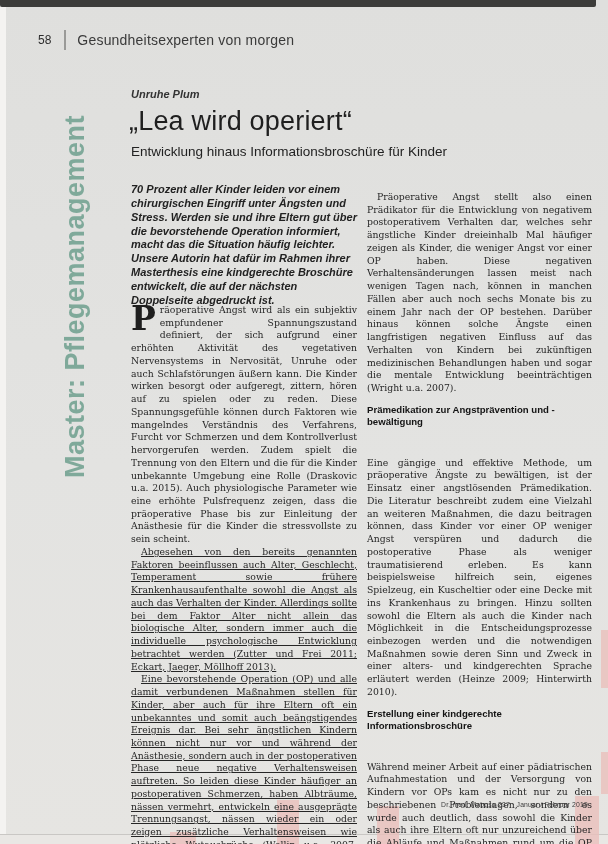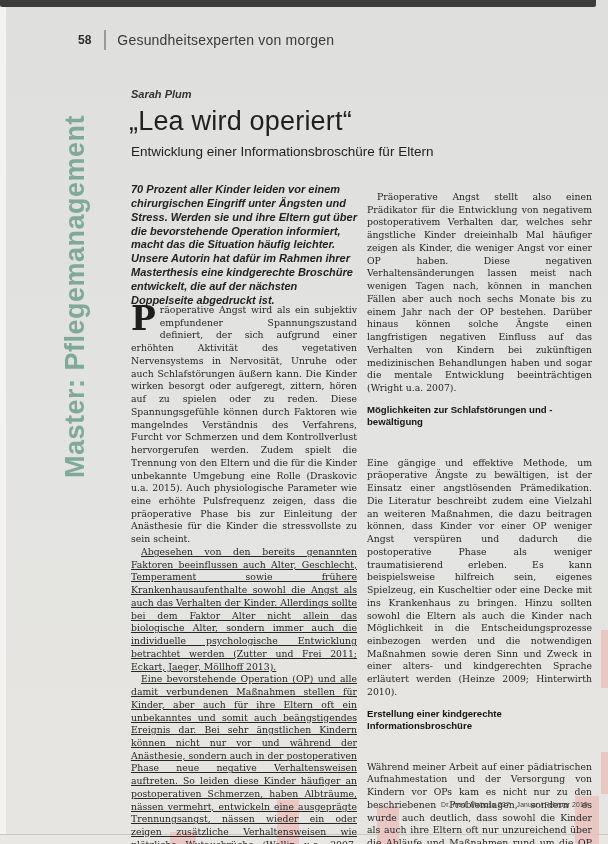--- a/index.html
+++ b/index.html
@@ -19,21 +19,21 @@
   .artifact{position:absolute;background:#eabfbc;opacity:.8;}
   .a1{left:277px;top:800px;width:22px;height:44px;}
   .a2{left:377px;top:806px;width:22px;height:38px;}
   .a3{left:575px;top:796px;width:24px;height:48px;}
   .a4{left:601px;top:630px;width:7px;height:58px;}
   .a5{left:601px;top:752px;width:7px;height:42px;}
   .a6{left:170px;top:832px;width:26px;height:12px;}
 
   
   .header{position:absolute;left:38px;top:30px;display:flex;align-items:center;color:#2d2d2d;}
-  .pagenum{font-weight:bold;font-size:12px;margin-left:40px;}
+  .pagenum{font-weight:normal;font-size:12px;}
   .header-sep{width:2px;height:20px;background:#9a9a98;margin:0 11px 0 13px;}
   .section-title{font-size:14px;letter-spacing:.2px;color:#3a3a3a;}
 
   
   .sidebar-vertical{
     position:absolute;left:60px;top:478px;width:398px;
     transform:rotate(-90deg);transform-origin:0 0;
     font-weight:bold;font-size:27px;letter-spacing:.5px;
     color:#7fa99a;white-space:nowrap;
   }
@@ -95,35 +95,35 @@
   <div class="artifact a6"></div>
 
   <div class="header">
     <span class="pagenum">58</span>
     <span class="header-sep"></span>
     <span class="section-title">Gesundheitsexperten von morgen</span>
   </div>
 
   <div class="sidebar-vertical">Master: Pflegemanagement</div>
 
-  <div class="author">Sarah Plum</div>
+  <div class="author">Unruhe Plum</div>
   <h1 class="title" style="margin:0;">„Lea wird operiert“</h1>
-  <div class="subtitle">Entwicklung einer Informationsbroschüre für Eltern</div>
+  <div class="subtitle">Entwicklung hinaus Informationsbroschüre für Kinder</div>
 
   <div class="intro">70 Prozent aller Kinder leiden vor einem chirurgischen Eingriff unter Ängsten und Stress. Werden sie und ihre Eltern gut über die bevorstehende Operation informiert, macht das die Situation häufig leichter. Unsere Autorin hat dafür im Rahmen ihrer Masterthesis eine kindgerechte Broschüre entwickelt, die auf der nächsten Doppelseite abgedruckt ist.</div>
 
   <div class="col col-left">
     <p><span class="dropcap">P</span><span>räoperative Angst wird als ein subjektiv empfundener Spannungszustand definiert, der sich aufgrund einer erhöhten Aktivität des vegetativen Nervensystems in Nervosität, Unruhe oder auch Schlafstörungen äußern kann. Die Kinder wirken besorgt oder aufgeregt, zittern, hören auf zu spielen oder zu reden. Diese Spannungsgefühle können durch Faktoren wie mangelndes Verständnis des Verfahrens, Furcht vor Schmerzen und dem Kontrollverlust hervorgerufen werden. Zudem spielt die Trennung von den Eltern und die für die Kinder unbekannte Umgebung eine Rolle (Draskovic u.a. 2015). Auch physiologische Parameter wie eine erhöhte Pulsfrequenz zeigen, dass die präoperative Phase bis zur Einleitung der Anästhesie für die Kinder die stressvollste zu sein scheint.</span></p>
     <p>Abgesehen von den bereits genannten Faktoren beeinflussen auch Alter, Geschlecht, Temperament sowie frühere Krankenhausaufenthalte sowohl die Angst als auch das Verhalten der Kinder. Allerdings sollte bei dem Faktor Alter nicht allein das biologische Alter, sondern immer auch die individuelle psychologische Entwicklung betrachtet werden (Zutter und Frei 2011; Eckart, Jaeger, Möllhoff 2013).</p>
     <p>Eine bevorstehende Operation (OP) und alle damit verbundenen Maßnahmen stellen für Kinder, aber auch für ihre Eltern oft ein unbekanntes und somit auch beängstigendes Ereignis dar. Bei sehr ängstlichen Kindern können nicht nur vor und während der Anästhesie, sondern auch in der postoperativen Phase neue negative Verhaltensweisen auftreten. So leiden diese Kinder häufiger an postoperativen Schmerzen, haben Albträume, nässen vermehrt, entwickeln eine ausgeprägte Trennungsangst, nässen wieder ein oder zeigen zusätzliche Verhaltensweisen wie plötzliche Wutausbrüche (Wollin u.a. 2007; Fortier u.a. 2010).</p>
   </div>
 
   <div class="col col-right">
     <p style="text-indent:10px;">Präoperative Angst stellt also einen Prädikator für die Entwicklung von negativem postoperativem Verhalten dar, welches sehr ängstliche Kinder dreieinhalb Mal häufiger zeigen als Kinder, die weniger Angst vor einer OP haben. Diese negativen Verhaltensänderungen lassen meist nach wenigen Tagen nach, können in manchen Fällen aber auch noch sechs Monate bis zu einem Jahr nach der OP bestehen. Darüber hinaus können solche Ängste einen langfristigen negativen Einfluss auf das Verhalten von Kindern bei zukünftigen medizinischen Behandlungen haben und sogar die mentale Entwicklung beeinträchtigen (Wright u.a. 2007).</p>
-    <h3>Möglichkeiten zur Schlafstörungen und -bewältigung</h3>
+    <h3>Prämedikation zur Angstprävention und -bewältigung</h3>
     <p>Eine gängige und effektive Methode, um präoperative Ängste zu bewältigen, ist der Einsatz einer angstlösenden Prämedikation. Die Literatur beschreibt zudem eine Vielzahl an weiteren Maßnahmen, die dazu beitragen können, dass Kinder vor einer OP weniger Angst verspüren und dadurch die postoperative Phase als weniger traumatisierend erleben. Es kann beispielsweise hilfreich sein, eigenes Spielzeug, ein Kuscheltier oder eine Decke mit ins Krankenhaus zu bringen. Hinzu sollten sowohl die Eltern als auch die Kinder nach Möglichkeit in die Entscheidungsprozesse einbezogen werden und die notwendigen Maßnahmen sowie deren Sinn und Zweck in einer alters- und kindgerechten Sprache erläutert werden (Heinze 2009; Hinterwirth 2010).</p>
     <h3>Erstellung einer kindgerechte Informationsbroschüre</h3>
     <p>Während meiner Arbeit auf einer pädiatrischen Aufnahmestation und der Versorgung von Kindern vor OPs kam es nicht nur zu den beschriebenen Problemlagen, sondern es wurde auch deutlich, dass sowohl die Kinder als auch ihre Eltern oft nur unzureichend über die Abläufe und Maßnahmen rund um die OP informiert waren. Zwar wurde durch das Pflegepersonal versucht, Kinder und Eltern in der Situation zu begleiten, möglichst viel zu erklären und Unsicherheiten zu beseitigen, allerdings stellte sich dies in einer bereits angespannten Situation oft als schwierig dar. Der kurze Zeitraum vor der OP auf der Station reichte oft nicht aus, um ausführlich und in Ruhe über alle folgenden Maßnahmen aufzuklären. Es stellte sich also die Frage, auf welche Weise präoperative Ängste</p>
   </div>
 
   <div class="footer">Dr. med. Mabuse 237 · Januar / Februar 2019</div>
 
 </div>
 
 </body></html>

